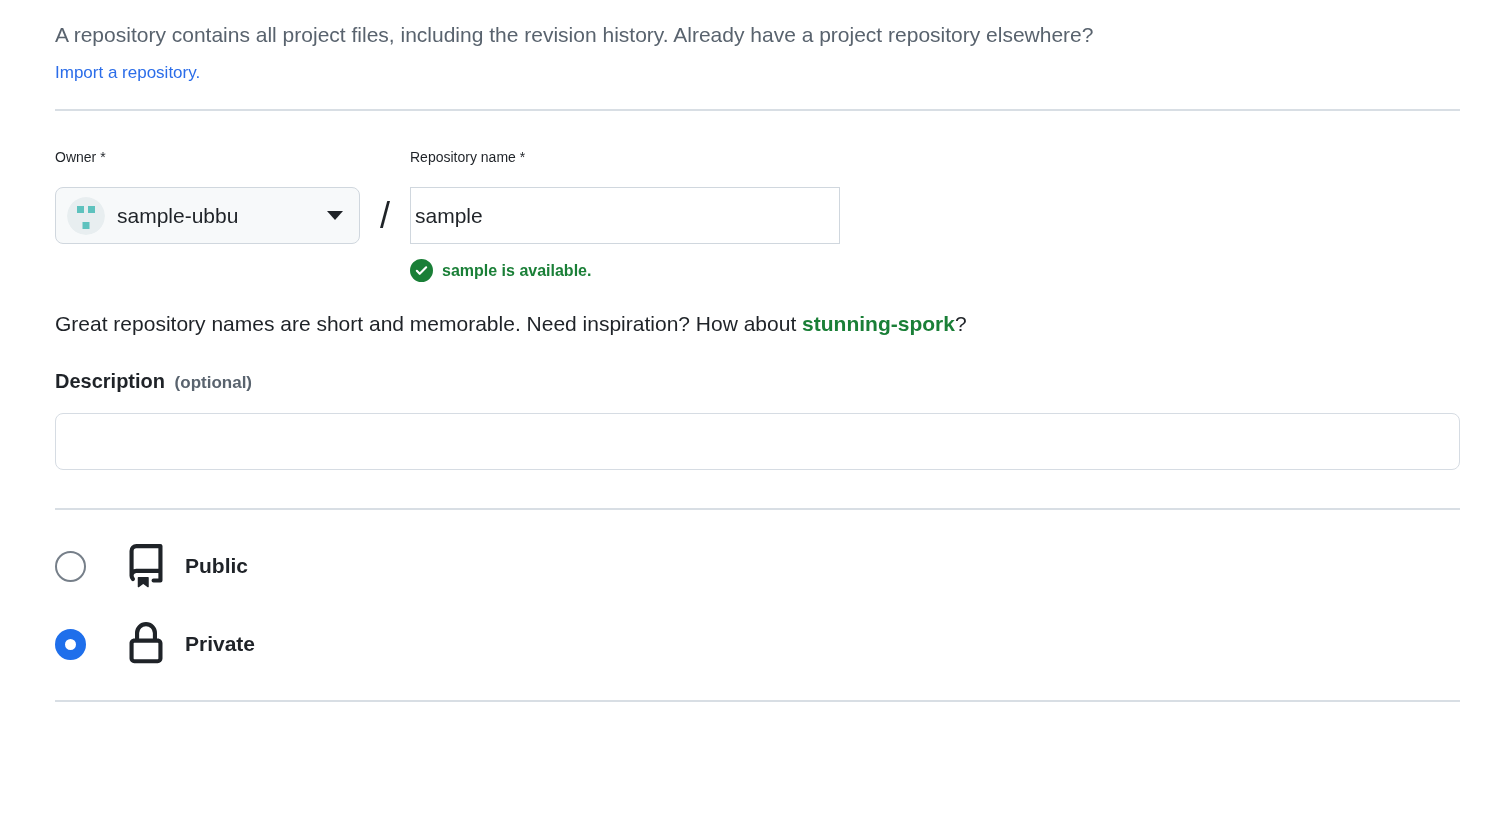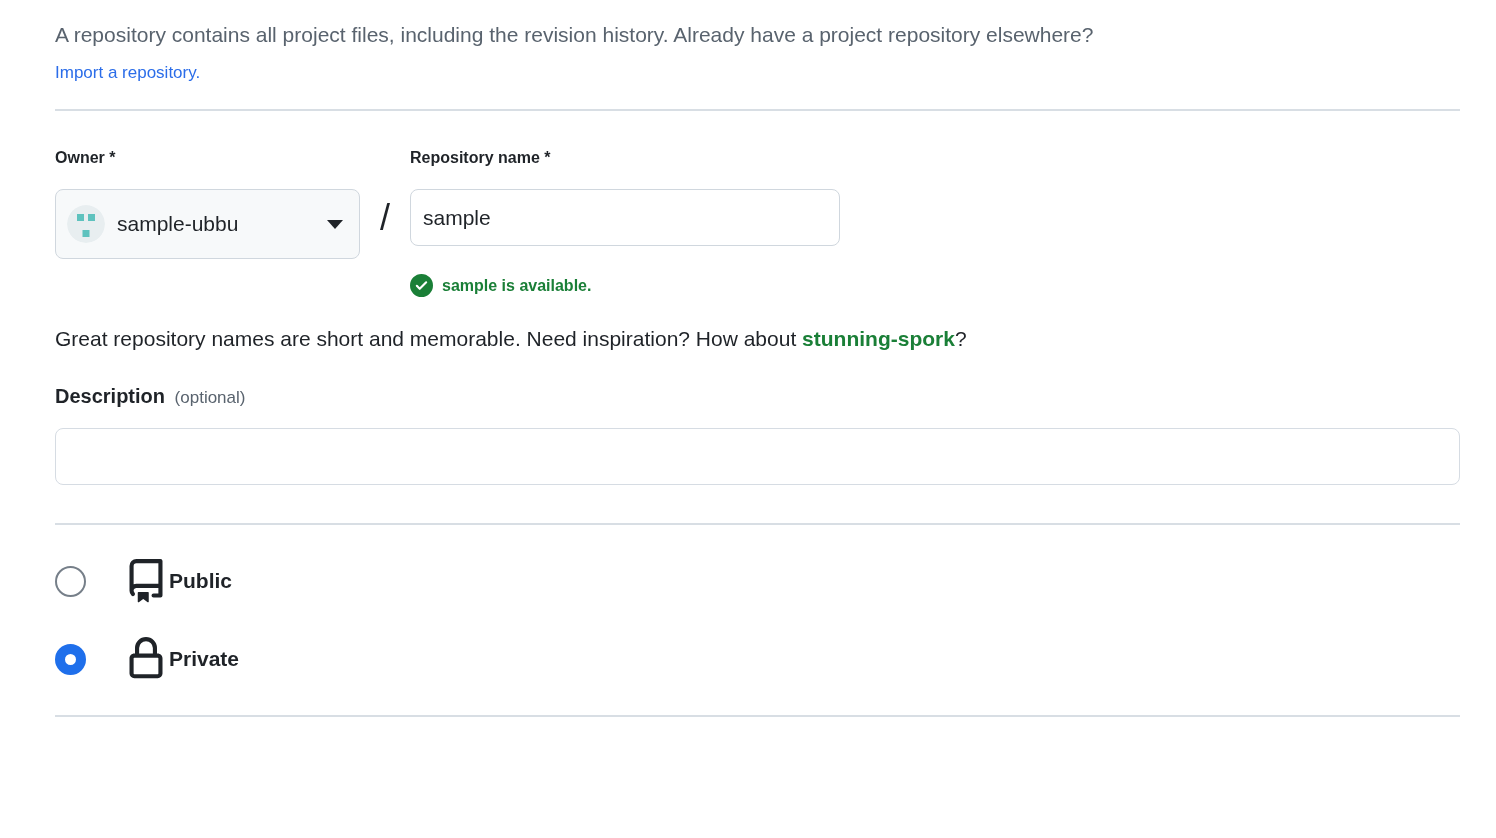--- a/index.html
+++ b/index.html
@@ -17,27 +17,27 @@
   a.import-link { display: inline-block; margin-top: 13px; font-size: 17px; color: #2b6de9; text-decoration: none; cursor: pointer; }
 
   hr.divider { border: none; border-top: 2px solid #d8dee4; margin: 26px 0 0; }
 
   .owner-repo-grid {
     margin-top: 38px;
     display: grid;
     grid-template-columns: 305px 50px 430px;
     grid-template-rows: auto auto auto;
   }
-  .field-label { font-size: 16px; font-weight: 700; color: #1f2328; padding-bottom: 22px; }
+  .field-label { font-size: 14px; font-weight: 400; color: #1f2328; padding-bottom: 22px; }
   .lbl-owner { grid-column: 1; grid-row: 1; }
   .lbl-repo  { grid-column: 3; grid-row: 1; }
 
   .owner-select {
     grid-column: 1; grid-row: 2;
-    height: 70px; width: 305px;
+    height: 57px; width: 305px;
     display: flex; align-items: center;
     padding: 0 16px 0 11px;
     background: #f7f9fa;
     border: 1.5px solid #d0d7de;
     border-radius: 8px;
     cursor: pointer;
     font-family: "Liberation Sans", sans-serif;
   }
   .avatar { width: 38px; height: 38px; border-radius: 50%; overflow: hidden; flex: 0 0 auto; }
   .owner-name { margin-left: 12px; font-size: 21px; color: #1f2328; }
@@ -45,40 +45,40 @@
 
   .slash {
     grid-column: 2; grid-row: 2;
     height: 57px; display: flex; align-items: center; justify-content: center;
     font-size: 36px; font-weight: 300; color: #1f2328;
   }
 
   .repo-input {
     grid-column: 3; grid-row: 2;
     height: 57px; width: 430px;
-    border: 1.5px solid #d0d7de; border-radius: 8px;
-    font-size: 21px; color: #1f2328; padding: 0 12px;
+    border: 1.5px solid #d0d7de; border-radius: 0;
+    font-size: 21px; color: #1f2328; padding: 0 4px;
     font-family: "Liberation Sans", sans-serif;
     background: #fff; outline: none;
   }
 
   .availability {
     grid-column: 3; grid-row: 3;
     margin-top: 15px;
     display: flex; align-items: center; gap: 9px;
     color: #1a7f37; font-weight: 700; font-size: 16px;
   }
   .availability svg { flex: 0 0 auto; }
 
   p.hint { margin: 30px 0 16px; font-size: 21px; color: #1f2328; }
   a.suggestion { color: #1a7f37; font-weight: 700; text-decoration: none; cursor: pointer; }
 
   .desc-label { margin-top: 34px; font-size: 20px; }
   .desc-label .bold { font-weight: 700; color: #1f2328; }
-  .desc-label .optional { font-weight: 400; font-size: 17px; color: #59636e; margin-left: 4px; }
+  .desc-label .optional { font-weight: 700; font-size: 17px; color: #59636e; margin-left: 4px; }
 
   .desc-input {
     margin-top: 20px;
     width: 1405px; height: 57px;
     border: 1.5px solid #d6dce3; border-radius: 8px;
     font-size: 20px; padding: 0 16px; color: #1f2328;
     font-family: "Liberation Sans", sans-serif;
     background: #fff; outline: none; display: block;
   }
 
@@ -88,21 +88,21 @@
   .vis-row { display: flex; align-items: center; margin-bottom: 34px; cursor: pointer; }
   .radio {
     appearance: none; -webkit-appearance: none;
     width: 31px; height: 31px; margin: 0;
     border: 2.5px solid #767f89; border-radius: 50%;
     background: #fff; cursor: pointer; flex: 0 0 auto;
   }
   .radio:checked { border: 10px solid #1f6feb; }
   .vis-icon { margin-left: 37px; width: 46px; display: flex; justify-content: center; flex: 0 0 auto; }
   .vis-icon svg { fill: #1f2328; }
-  .vis-text { display: flex; }
+  .vis-text { margin-left: 16px; display: flex; }
   .vis-title { font-size: 21px; font-weight: 700; color: #1f2328; line-height: 28px; }
   .vis-desc { font-size: 19px; color: #59636e; line-height: 27px; }
 
   hr.divider-3 { margin-top: 0; }
 </style>
 </head>
 <body>
 
 <div class="page">
 

